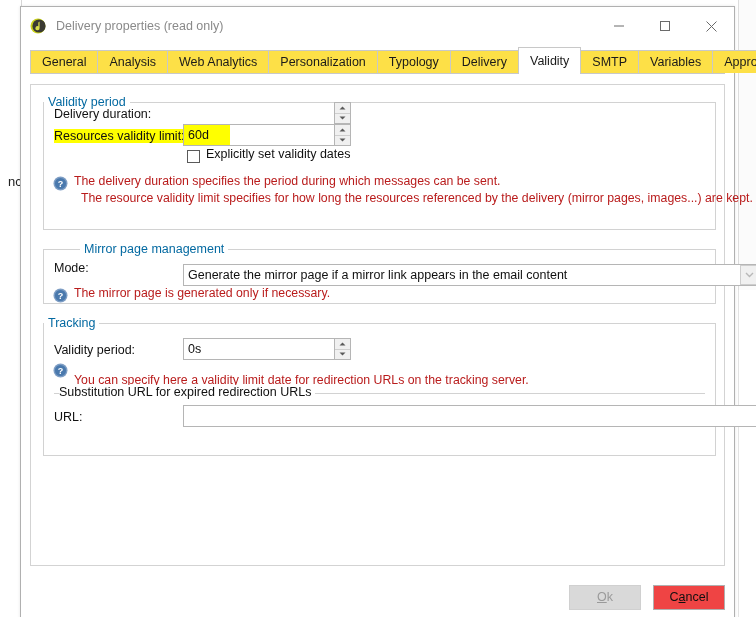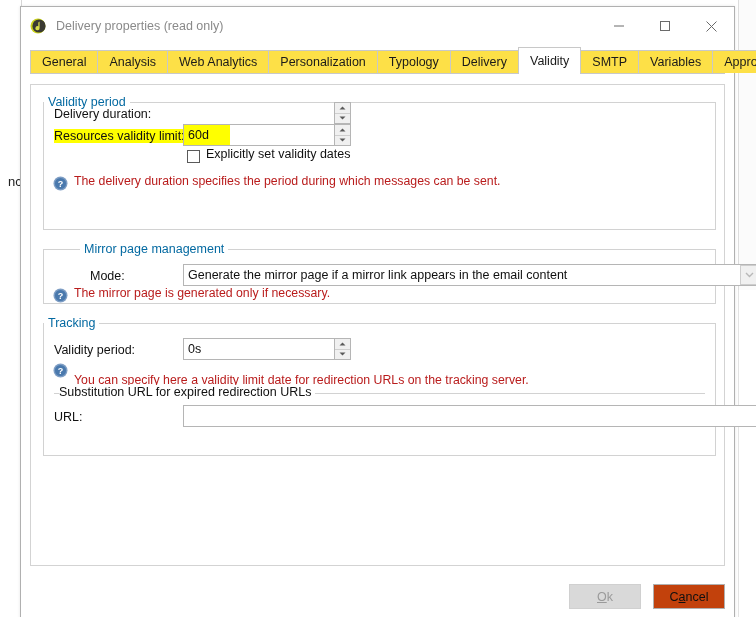--- a/index.html
+++ b/index.html
@@ -238,28 +238,28 @@
   }
 
   
   .footer {
     position: absolute;
     left: 9px; right: 9px;
     bottom: 10px;
     height: 26px;
     display: flex;
     justify-content: flex-end;
-    align-items: flex-start;
+    align-items: center;
   }
   .btn {
     width: 72px; height: 25px;
     font-family: "Liberation Sans", sans-serif;
     font-size: 12.5px;
     border: 1px solid #b0b0b0;
-    background: #c2410c;
+    background: #ef4444;
     color: #101010;
     margin-left: 12px;
     box-sizing: border-box;
     display: flex; align-items: center; justify-content: center;
   }
   .btn.disabled {
     background: #d9d9d9;
     color: #9a9a9a;
     border-color: #d0d0d0;
   }
@@ -360,26 +360,27 @@
       <div class="lbl" style="left:175px; top:62px;">Explicitly set validity dates</div>
 
       <div class="infoicon" style="left:22px; top:91px;">
         <svg width="15" height="15" viewBox="0 0 15 15">
           <circle cx="7.5" cy="7.5" r="7" fill="#7d9dc4"></circle>
           <circle cx="7.5" cy="7.5" r="5.6" fill="#4a79ad"></circle>
           <text x="7.5" y="11" font-size="9" font-family="Liberation Sans, sans-serif" fill="#ffffff" text-anchor="middle" font-weight="bold">?</text>
         </svg>
       </div>
       <div class="infotext" style="left:43px; top:89px;">The delivery duration specifies the period during which messages can be sent.</div>
+      <div class="infotext" style="left:50px; top:106px;">The resource validity limit specifies for how long the resources referenced by the delivery (mirror pages, images...) are kept.</div>
 
       <fieldset class="grp" style="left:12px; top:157px; width:673px; height:62px;padding-left:36px;">
         <legend>Mirror page management</legend>
       </fieldset>
 
-      <div class="lbl" style="left:23px; top:184px;margin-left:36px;">Mode:</div>
+      <div class="lbl" style="left:23px; top:176px;">Mode:</div>
       <div class="ddl" style="left:152px; top:179px; width:576px; height:22px;">Generate the mirror page if a mirror link appears in the email content</div>
       <div class="ddl-arrow" style="left:709px; top:180px; height:20px;">
         <svg width="9" height="6" viewBox="0 0 9 6">
             <polyline points="1,1 4.5,4.5 8,1" fill="none" stroke="#b8b8b8" stroke-width="1.4"></polyline>
           </svg>
       </div>
 
       <div class="infoicon" style="left:22px; top:203px;">
         <svg width="15" height="15" viewBox="0 0 15 15">
           <circle cx="7.5" cy="7.5" r="7" fill="#7d9dc4"></circle>

